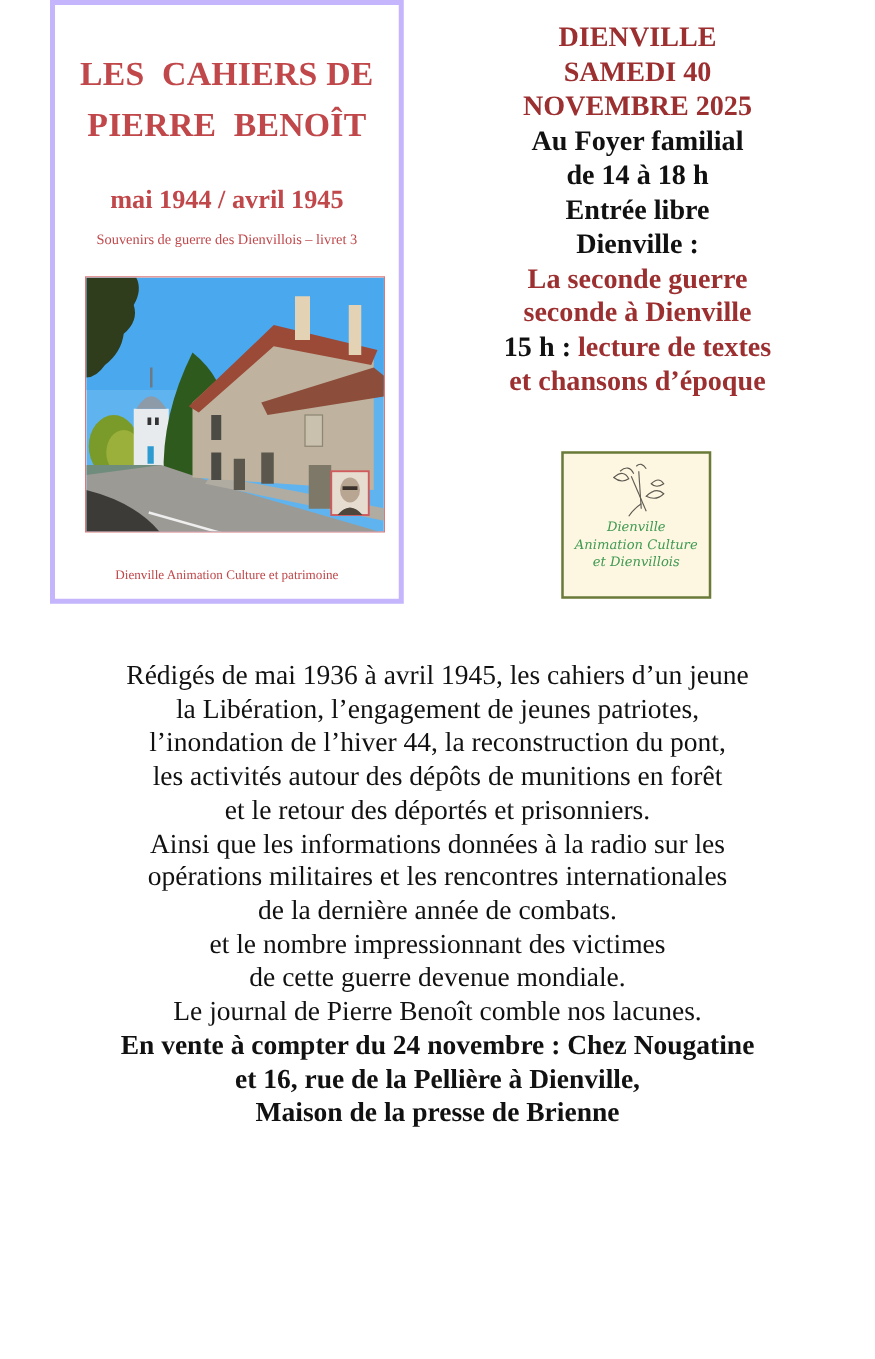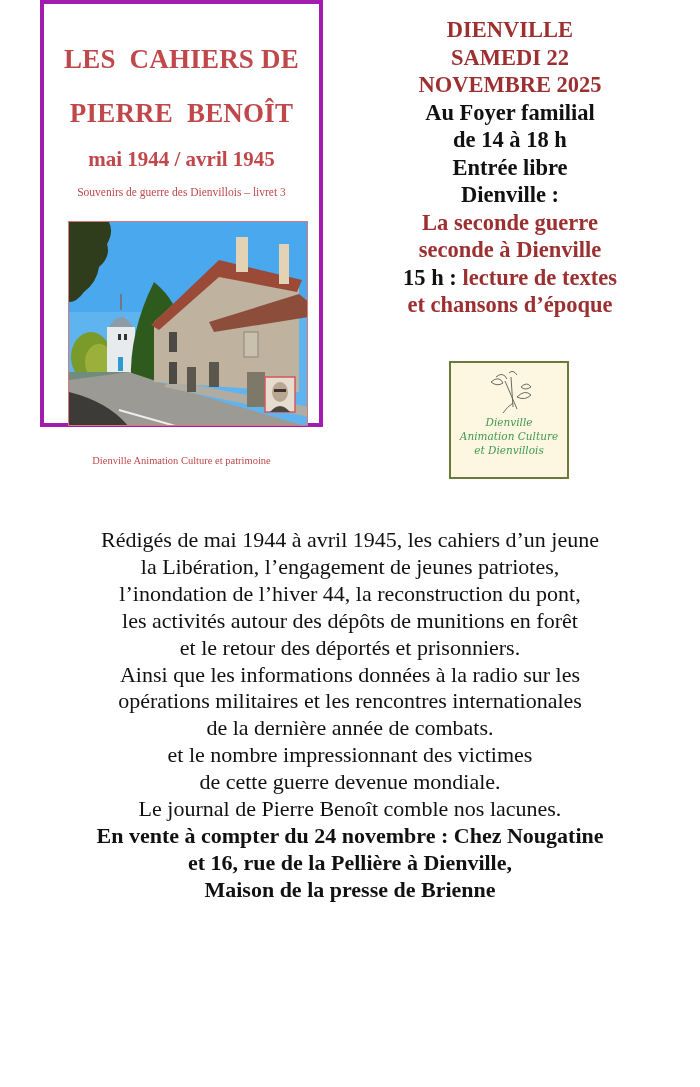--- a/index.html
+++ b/index.html
@@ -1,30 +1,30 @@
 <!DOCTYPE html>
 <html><head>
 <meta charset="utf-8">
 <style>
   * { box-sizing: border-box; margin: 0; padding: 0; }
   html, body { width: 700px; height: 1087px; background: #ffffff; overflow: hidden; }
   body { position: relative; font-family: "Liberation Serif", "DejaVu Serif", serif; color: #111; }
 
   
   .cover {
-    position: absolute; left: 40px; top: 0px; width: 283px; height: 427px;
-    border: 4px solid #a21caf; background: #fff;
+    position: absolute; left: 40px; top: 0px; width: 283px; height: 483px;
+    border: 4px solid #c4b5fd; background: #fff;
   }
   .cover-title {
     position: absolute; left: 0; width: 100%; text-align: center;
     color: #c0484b; font-weight: bold; font-size: 27px; letter-spacing: 0.2px;
     white-space: pre;
   }
   .cover-title.l1 { top: 40px; }
-  .cover-title.l2 { top: 94px; }
+  .cover-title.l2 { top: 81px; }
   .cover-dates {
     position: absolute; top: 143px; left: 0; width: 100%; text-align: center;
     color: #c0484b; font-weight: bold; font-size: 21px;
   }
   .cover-subtitle {
     position: absolute; top: 182px; left: 0; width: 100%; text-align: center;
     color: #c0484b; font-size: 11.5px;
   }
   .cover-photo {
     position: absolute; left: 24px; top: 217px; width: 240px; height: 205px;
@@ -112,21 +112,21 @@
       <path d="M201 190 Q211 178 221 190 Z" fill="#4e463d"></path>
       <rect x="205" y="167" width="12" height="3" fill="#3b332b"></rect>
     </svg>
   </div>
 
   <div class="cover-footer">Dienville Animation Culture et patrimoine</div>
 </div>
 
 <div class="event">
   <div class="line red">DIENVILLE</div>
-  <div class="line red">SAMEDI 22</div>
+  <div class="line red">SAMEDI 40</div>
   <div class="line red">NOVEMBRE 2025</div>
   <div class="line blk">Au Foyer familial</div>
   <div class="line blk">de 14 à 18 h</div>
   <div class="line blk">Entrée libre</div>
   <div class="line blk">Dienville :</div>
   <div class="line red">La seconde guerre</div>
   <div class="line red">seconde à Dienville</div>
   <div class="line"><span class="blk">15 h : </span><span class="red">lecture de textes</span></div>
   <div class="line red">et chansons  d’époque</div>
 </div>
@@ -145,21 +145,21 @@
     </g>
   </svg>
   <div class="logo-text">
     <div>Dienville</div>
     <div>Animation Culture</div>
     <div>et Dienvillois</div>
   </div>
 </div>
 
 <div class="body-text">
-  <div class="p">Rédigés de mai 1944 à avril 1945, les cahiers d’un jeune</div>
+  <div class="p">Rédigés de mai 1936 à avril 1945, les cahiers d’un jeune</div>
   <div class="p">la Libération, l’engagement de jeunes patriotes,</div>
   <div class="p">l’inondation de l’hiver 44, la reconstruction du pont,</div>
   <div class="p">les activités autour des dépôts de munitions en forêt</div>
   <div class="p">et le retour des déportés et prisonniers.</div>
   <div class="p">Ainsi que les informations données à la radio sur les</div>
   <div class="p">opérations militaires et les rencontres internationales</div>
   <div class="p">de la dernière année de combats.</div>
   <div class="p">et le nombre impressionnant des victimes</div>
   <div class="p">de cette  guerre devenue mondiale.</div>
   <div class="p">Le journal de Pierre Benoît comble nos lacunes.</div>

